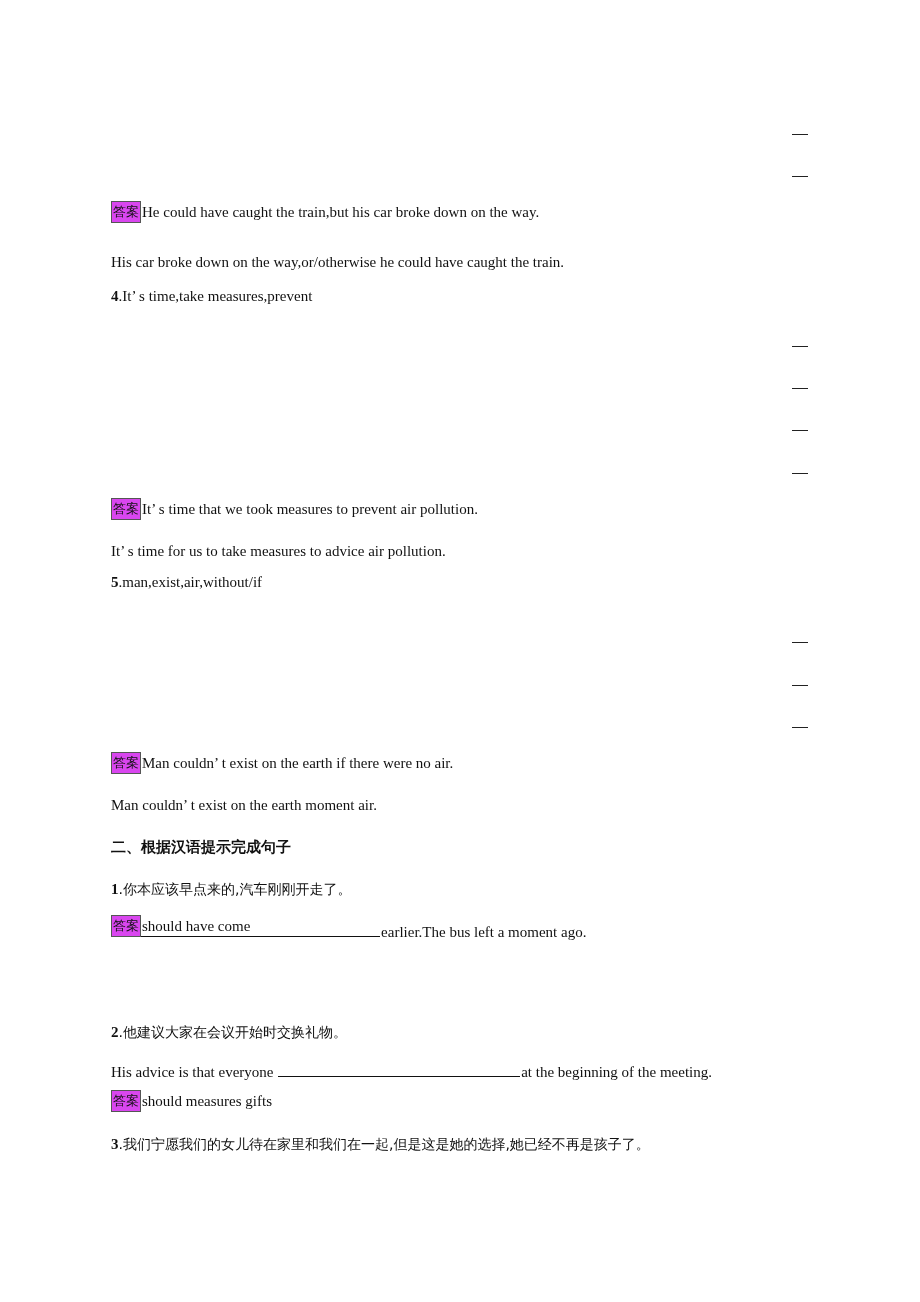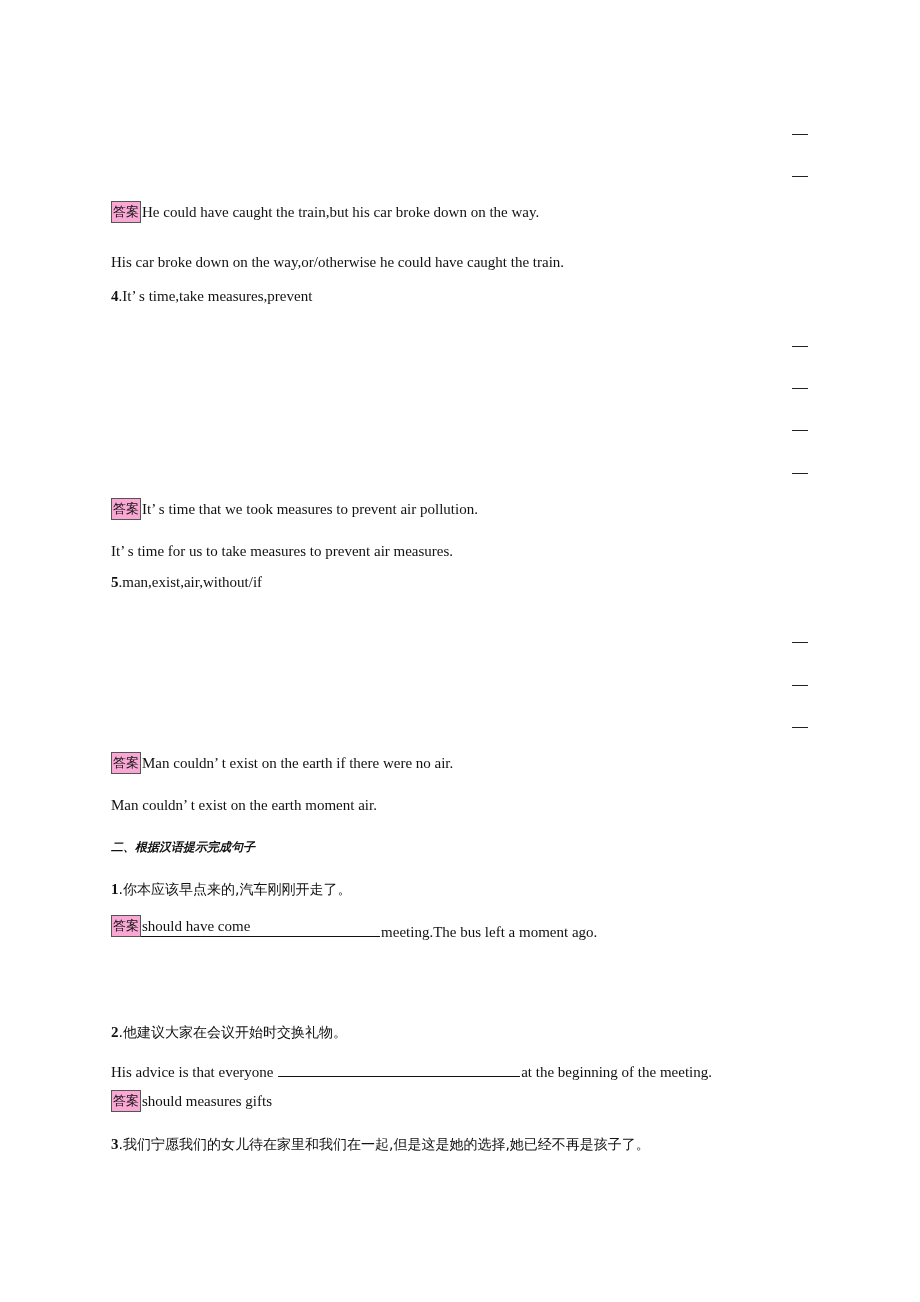--- a/index.html
+++ b/index.html
@@ -8,25 +8,25 @@
       font-family: "Liberation Serif", "DejaVu Serif", serif;
       color: #111111;
     }
     .line {
       position: absolute; left: 111px; font-size: 15px; line-height: 20px;
       white-space: nowrap;
     }
     .num { font-weight: bold; }
     .cjk { font-family: "DejaVu Sans", sans-serif; font-size: 14px; }
     .heading {
-      font-family: "DejaVu Sans", sans-serif; font-size: 12px; font-weight: bold; font-style: italic;
+      font-family: "DejaVu Sans", sans-serif; font-size: 15px; font-weight: bold;
     }
     .ans-badge {
       display: inline-block; box-sizing: border-box;
-      border: 1px solid #555; background: #f9a8d4;
+      border: 1px solid #555; background: #d946ef;
       font-family: "DejaVu Sans", sans-serif; font-size: 13px;
       line-height: 18px; height: 22px; padding: 1px 1px 0 1px;
       vertical-align: middle; margin-right: 1px; position: relative; top: -2px;
     }
     .blank { display: inline-block; border-bottom: 1px solid #111; height: 14px; vertical-align: baseline; margin: 0 1px; }
     .dash {
       position: absolute; left: 792px; width: 16px; height: 0;
       border-top: 1px solid #222;
     }
   </style>
@@ -49,37 +49,37 @@
   <span class="ans-badge">答案</span><span>He could have caught the train,but his car broke down on the way.</span>
 </div>
 <div class="line" style="top:252px">His car broke down on the way,or/otherwise he could have caught the train.</div>
 
 <div class="line" style="top:286px">
   <span class="num">4</span><span>.It’ s time,take measures,prevent</span>
 </div>
 <div class="line" style="top:499px">
   <span class="ans-badge">答案</span><span>It’ s time that we took measures to prevent air pollution.</span>
 </div>
-<div class="line" style="top:541px">It’ s time for us to take measures to prevent air measures.</div>
+<div class="line" style="top:541px">It’ s time for us to take measures to advice air pollution.</div>
 
 <div class="line" style="top:572px">
   <span class="num">5</span><span>.man,exist,air,without/if</span>
 </div>
 <div class="line" style="top:753px">
   <span class="ans-badge">答案</span><span>Man couldn’ t exist on the earth if there were no air.</span>
 </div>
 <div class="line" style="top:795px">Man couldn’ t exist on the earth moment air.</div>
 
 <div class="line heading" style="top:837px">二、根据汉语提示完成句子</div>
 
 <div class="line" style="top:879px">
   <span class="num">1</span><span class="cjk">.你本应该早点来的,汽车刚刚开走了。</span>
 </div>
 <div class="line" style="top:922px">
-  <span>You </span><span class="blank" style="width:240px"></span><span>meeting.The bus left a moment ago.</span>
+  <span>You </span><span class="blank" style="width:240px"></span><span>earlier.The bus left a moment ago.</span>
 </div>
 <div class="line" style="top:916px">
   <span class="ans-badge">答案</span><span>should have come</span>
 </div>
 
 <div class="line" style="top:1022px">
   <span class="num">2</span><span class="cjk">.他建议大家在会议开始时交换礼物。</span>
 </div>
 <div class="line" style="top:1062px">
   <span>His advice is that everyone </span><span class="blank" style="width:242px"></span><span>at the beginning of the meeting.</span>

